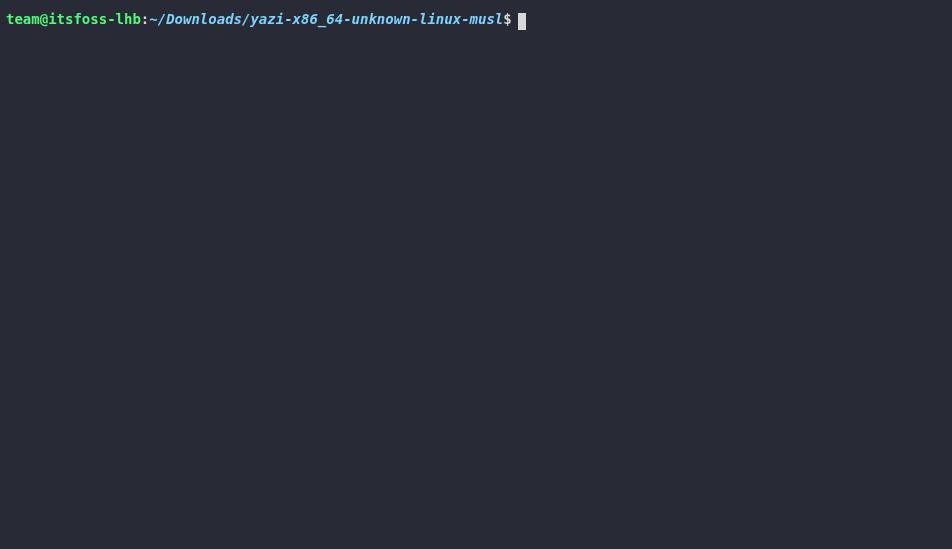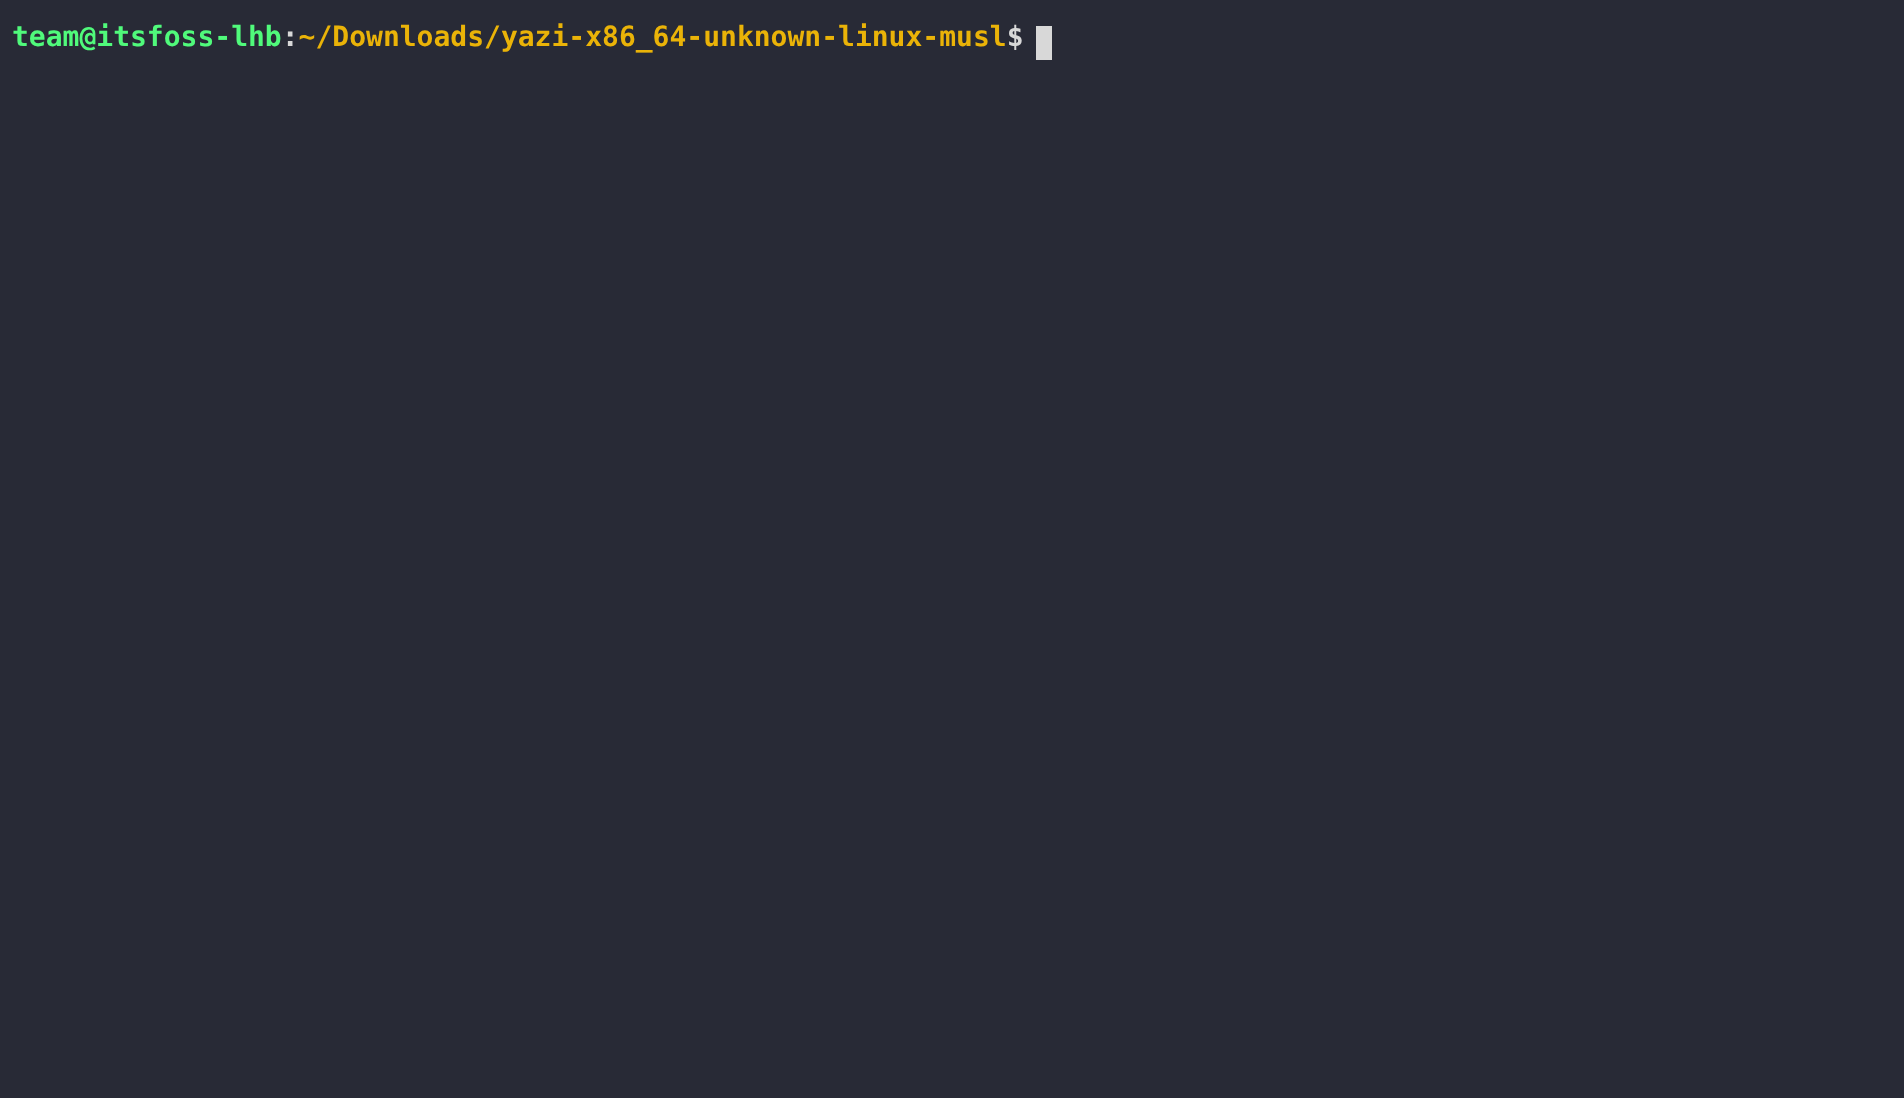--- a/index.html
+++ b/index.html
@@ -23,21 +23,22 @@
       align-items: flex-end;
       white-space: pre;
     }
     .user-host {
       color: #50fa7b;
     }
     .separator {
       color: #d8d8d8;
     }
     .path {
-      color: #eab308;
+      color: #7dd3fc;
+      font-style: italic;
     }
     .dollar {
       color: #d8d8d8;
     }
     .cursor {
       display: inline-block;
       width: 8px;
       height: 17px;
       background-color: #d8d8d8;
       margin-left: 6px;

